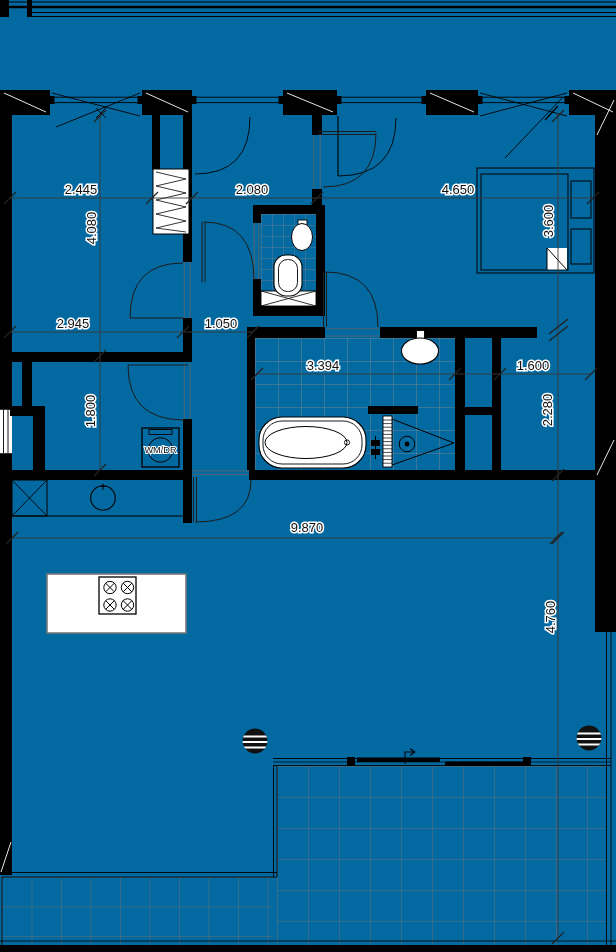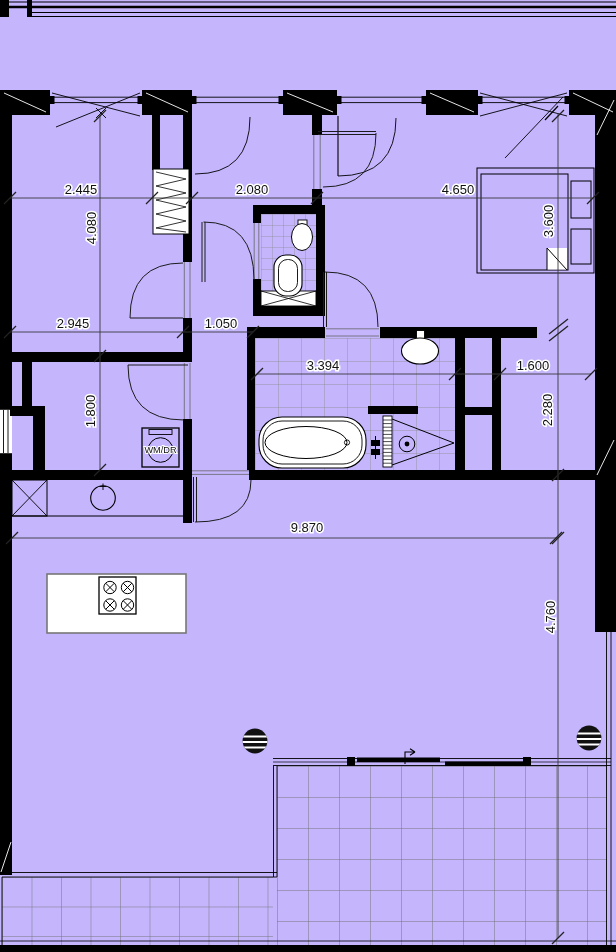--- a/index.html
+++ b/index.html
@@ -1,16 +1,16 @@
 <!DOCTYPE html>
 <html><head>
 <meta charset="utf-8">
 <style>
   html,body{margin:0;padding:0;background:#fff;}
-  .stage{position:relative;width:616px;height:952px;background:#c4b5fd;overflow:hidden;
+  .stage{position:relative;width:616px;height:952px;background:#0369a1;overflow:hidden;
          font-family:"Liberation Sans", sans-serif;}
   svg{display:block}
   text{font-family:"Liberation Sans", sans-serif; fill:#111;}
   .dim{font-size:13px; paint-order:stroke; stroke:#ffffff; stroke-width:3px;}
   .lbl{font-size:9.2px; paint-order:stroke; stroke:#ffffff; stroke-width:2px;}
 </style>
 </head>
 <body>
 
 <div class="stage">

